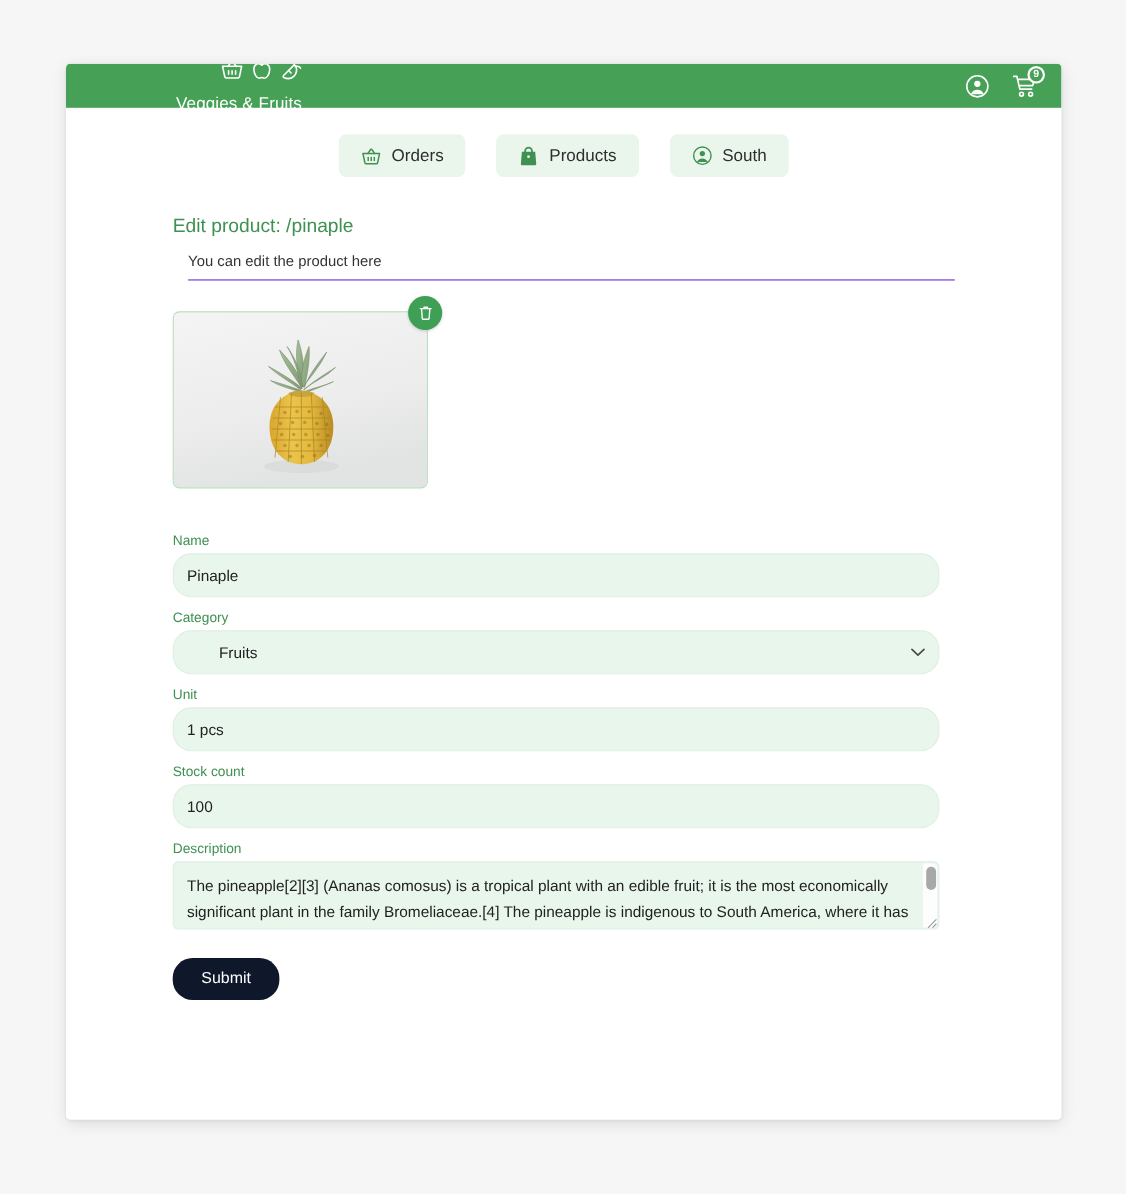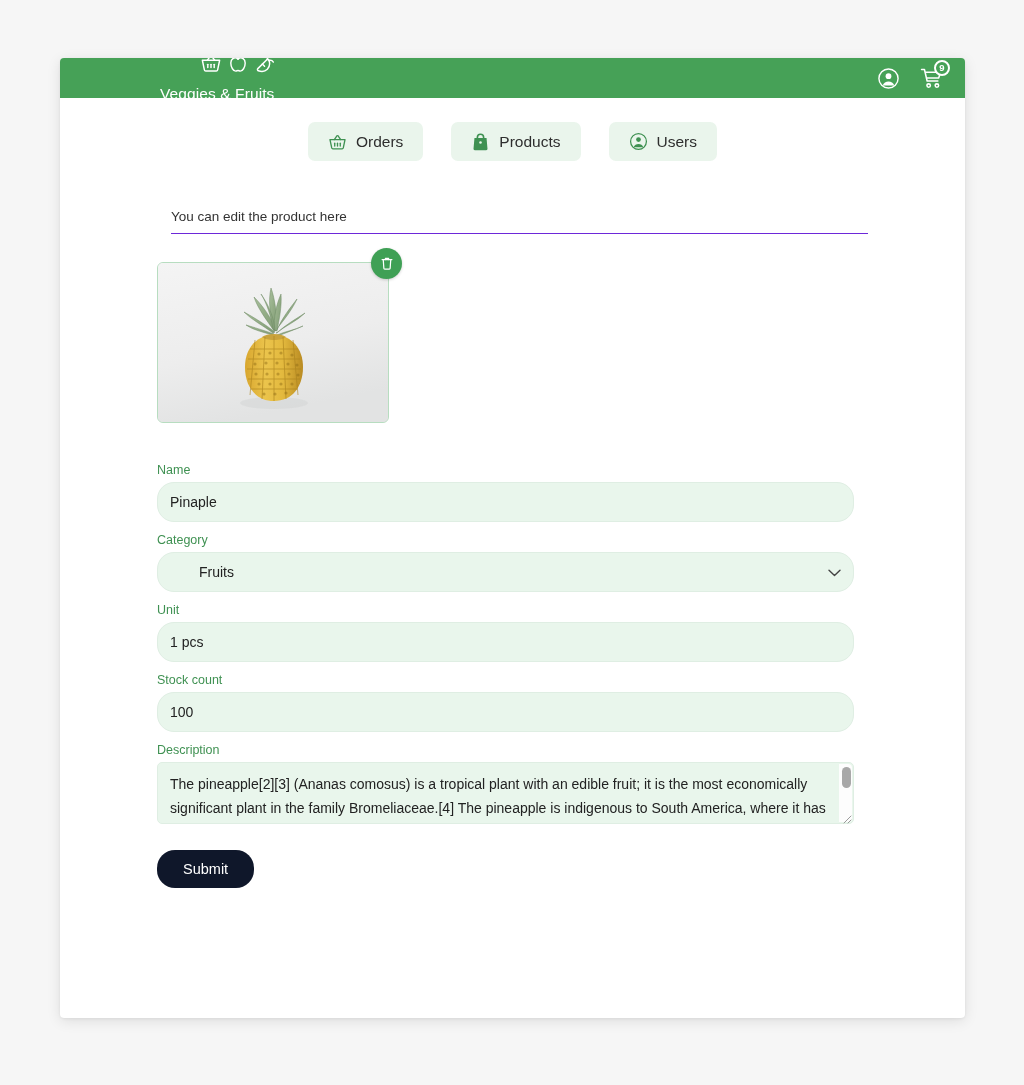--- a/index.html
+++ b/index.html
@@ -294,26 +294,27 @@
     </button>
 
     <button class="nav-tab">
       <span style="display:flex;">
         <svg width="19" height="19" viewBox="0 0 24 24" fill="none" stroke="#3f9152" stroke-width="1.6">
           <circle cx="12" cy="12" r="10"></circle>
           <circle cx="12" cy="9.6" r="3" fill="#3f9152" stroke="none"></circle>
           <path d="M5.9 19.4 C7 16.6 9.2 15.2 12 15.2 s5 1.4 6.1 4.2" fill="#3f9152" stroke="none"></path>
         </svg>
       </span>
-      <span class="tab-label">Users</span>
+      <span class="tab-label">South</span>
     </button>
   </div>
 
   <div class="content">
 
+    <h1 class="page-title">Edit product: /pinaple</h1>
     <p class="page-sub">You can edit the product here</p>
 
     <div class="thumb-area">
       <div class="thumb">
         <svg width="230" height="159" viewBox="0 0 230 159">
           <defs>
             <linearGradient id="bg" x1="0" y1="0" x2="0.3" y2="1">
               <stop offset="0%" stop-color="#f4f4f4"></stop>
               <stop offset="60%" stop-color="#ededed"></stop>
               <stop offset="100%" stop-color="#e2e3e3"></stop>

